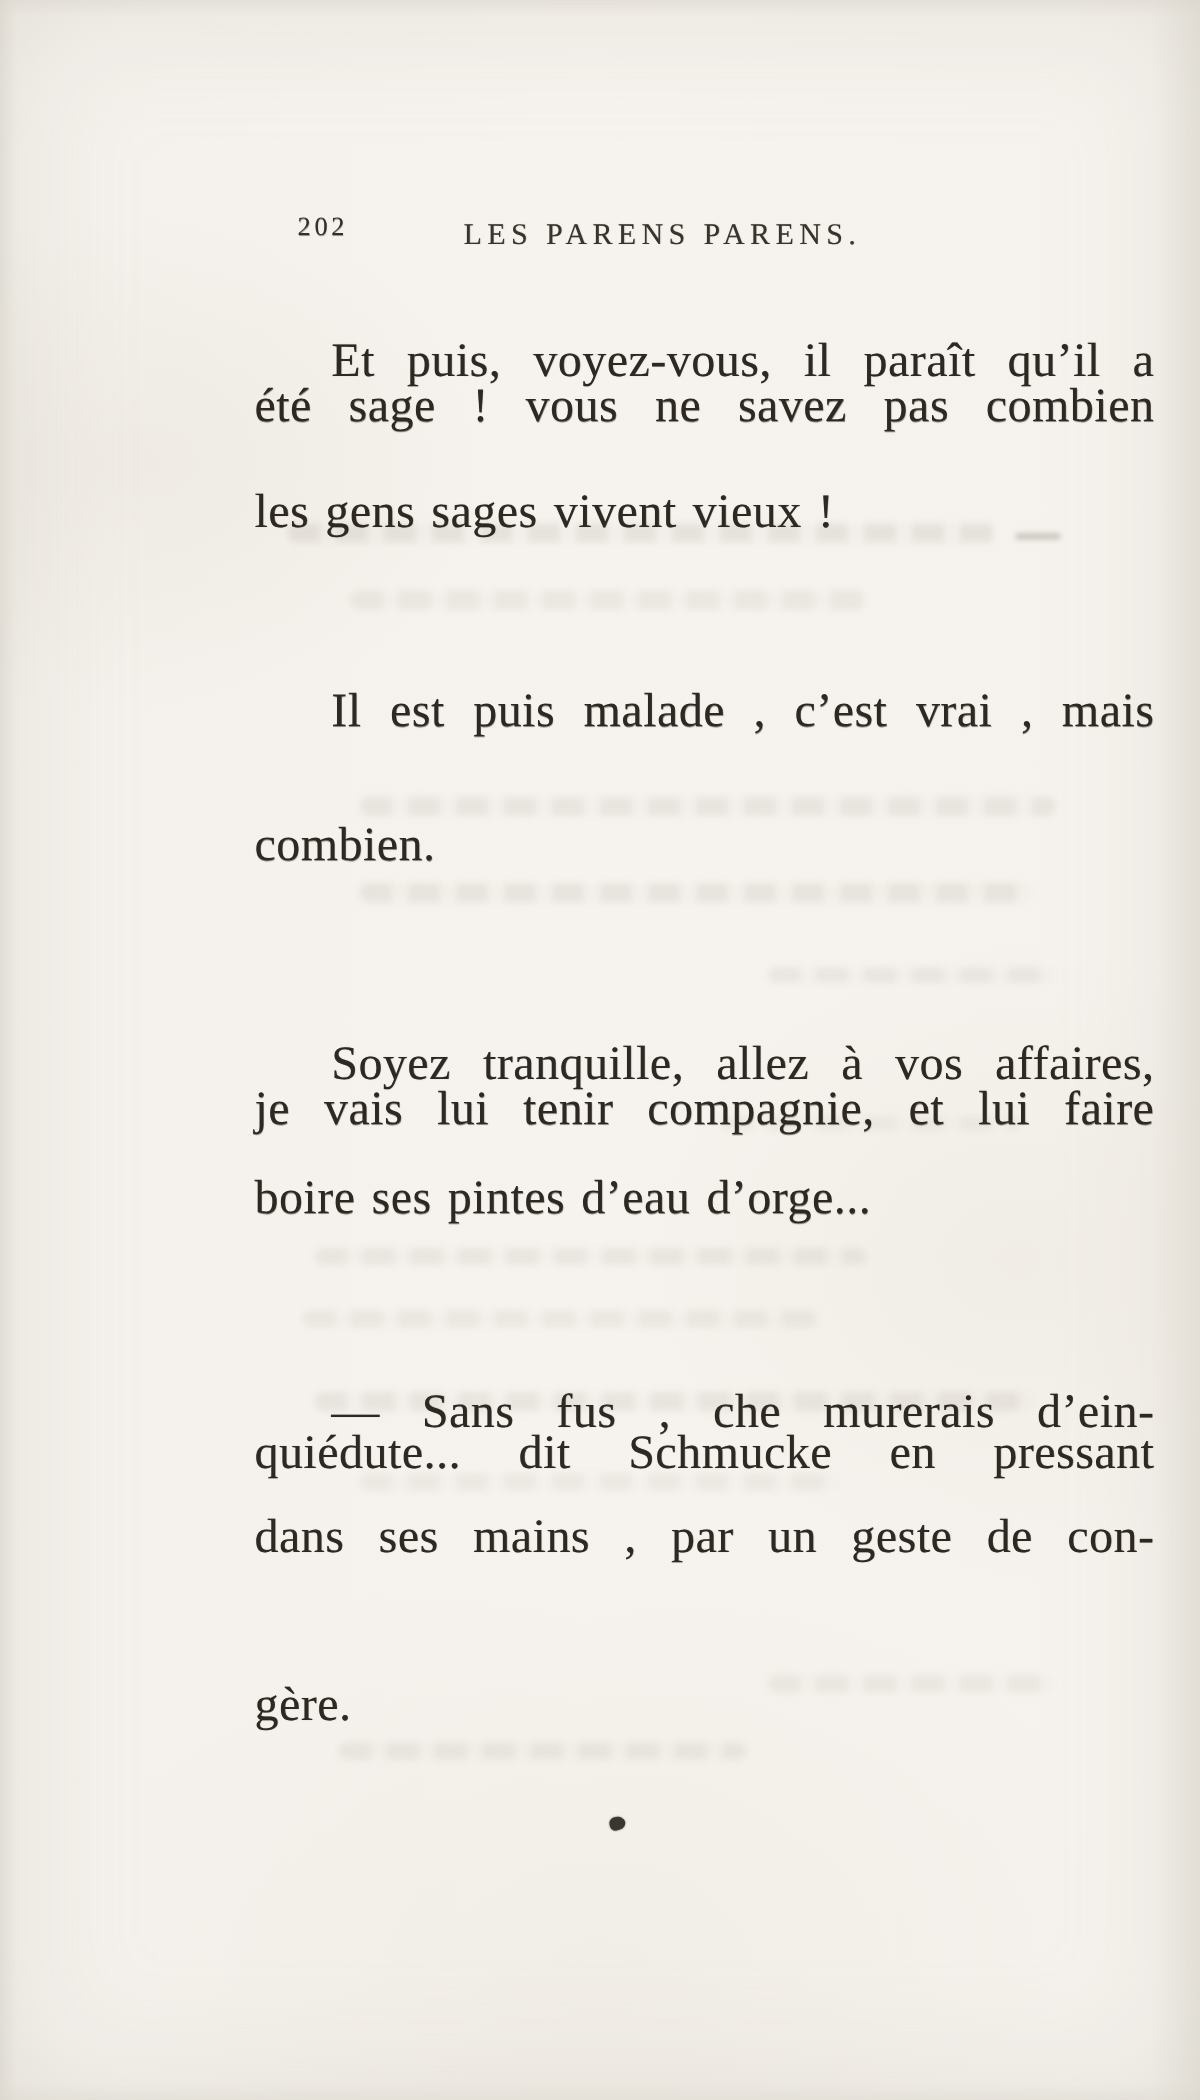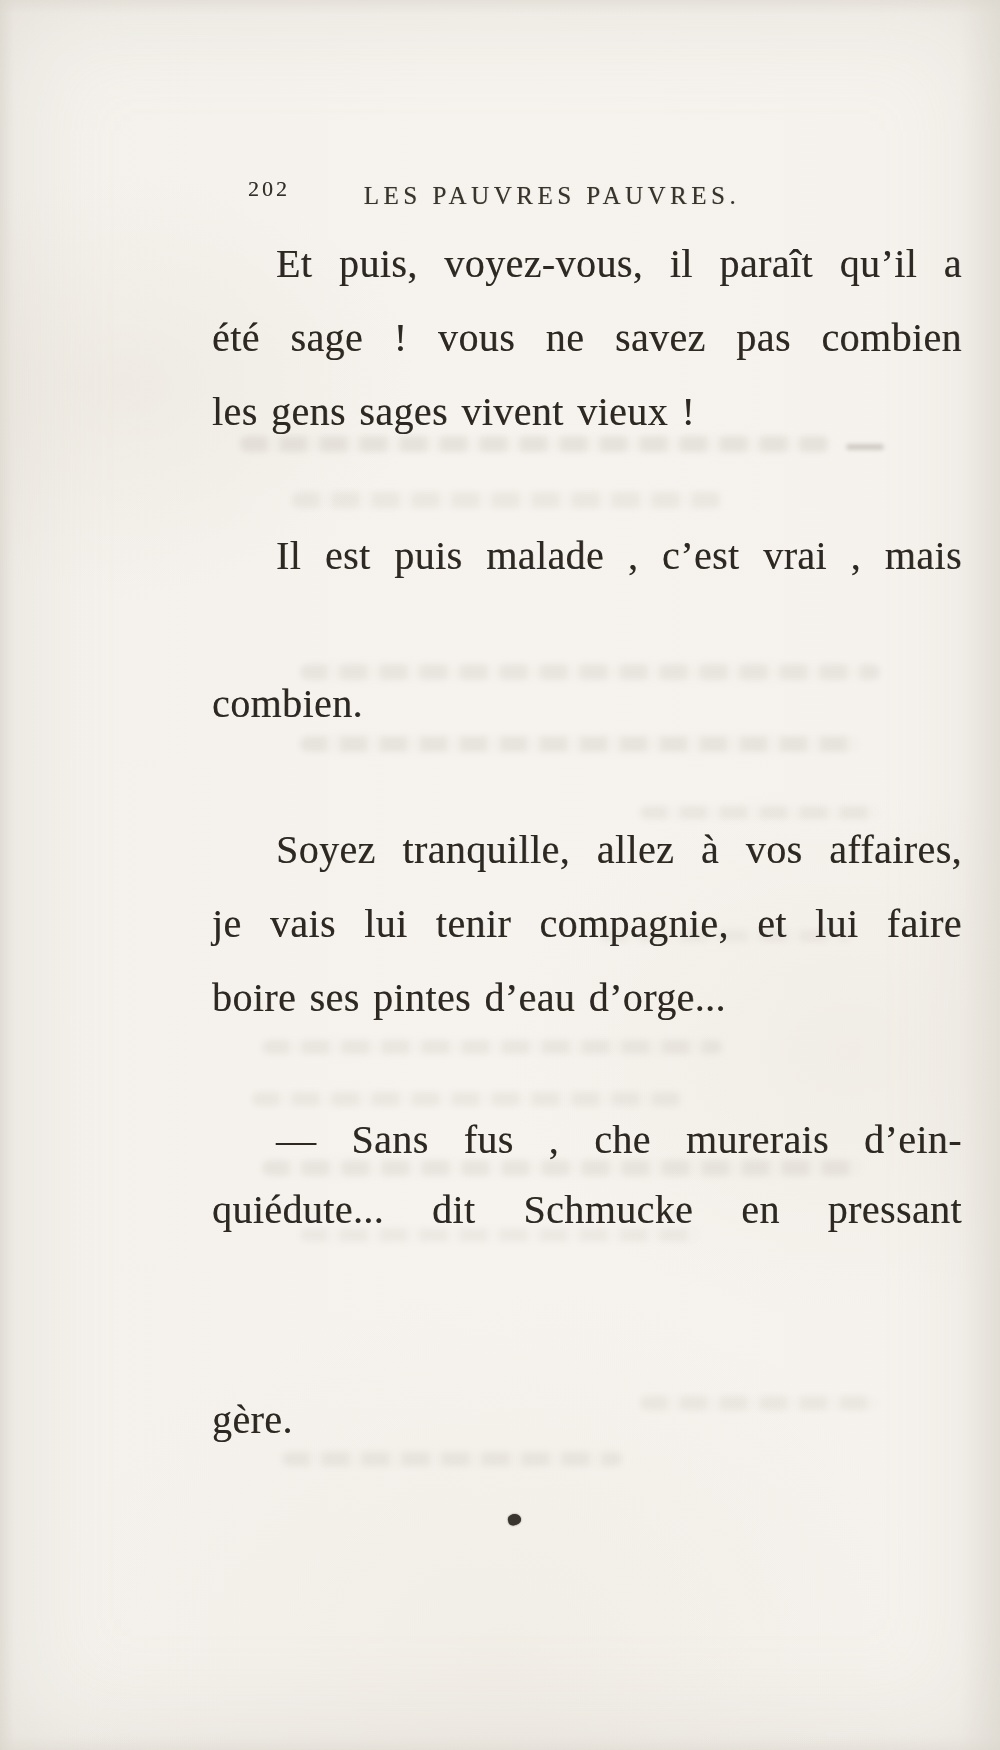--- a/index.html
+++ b/index.html
@@ -31,21 +31,21 @@
     text-shadow: 0.3px 0.4px 0.7px rgba(55,50,42,0.45);
   }
   .line {
     position: absolute; left: 212px; width: 750px;
     font-size: 40px; line-height: 52px;
     color: #2d2922;
     letter-spacing: 0.4px; word-spacing: 3px;
     text-shadow: 0.35px 0.45px 0.6px rgba(45,40,32,0.55);
   }
   .justify { text-align: justify; text-align-last: justify; }
-  .indent  { padding-left: 64px; width: 686px; }
+  .indent  { padding-left: 64px; width: 686px; margin-top: 36px; }
   .ghost {
     position: absolute; height: 16px;
     filter: blur(3px);
     border-radius: 7px;
     background: repeating-linear-gradient(90deg,
       rgba(124,116,103,0.20) 0px,  rgba(124,116,103,0.20) 27px,
       rgba(124,116,103,0.04) 27px, rgba(124,116,103,0.04) 40px);
   }
   .ghost-dash {
     position: absolute; height: 6px;
@@ -61,46 +61,47 @@
     transform: rotate(-15deg);
     box-shadow: 0 0 1.5px rgba(58,54,47,0.9);
   }
 </style>
 </head>
 <body>
 
 <div class="page">
 
   <div class="runhead-num">202</div>
-  <div class="runhead-title">LES PAUVRES PAUVRES.</div>
+  <div class="runhead-title">LES PARENS PARENS.</div>
 
   <div class="ghost" style="top:436px; left:240px; width:590px; opacity:.65;"></div>
   <div class="ghost-dash" style="top:444px; left:846px; width:38px;"></div>
   <div class="ghost" style="top:492px; left:292px; width:430px; opacity:.45;"></div>
   <div class="ghost" style="top:664px; left:300px; width:580px; opacity:.55;"></div>
   <div class="ghost" style="top:736px; left:300px; width:560px; opacity:.60;"></div>
   <div class="ghost" style="top:806px; left:640px; width:240px; height:13px; opacity:.50;"></div>
   <div class="ghost" style="top:930px; left:600px; width:250px; height:12px; opacity:.35;"></div>
   <div class="ghost" style="top:1040px; left:262px; width:460px; height:14px; opacity:.50;"></div>
   <div class="ghost" style="top:1092px; left:252px; width:430px; height:14px; opacity:.45;"></div>
   <div class="ghost" style="top:1160px; left:262px; width:600px; opacity:.55;"></div>
   <div class="ghost" style="top:1228px; left:300px; width:400px; height:14px; opacity:.40;"></div>
   <div class="ghost" style="top:1396px; left:640px; width:240px; height:14px; opacity:.45;"></div>
   <div class="ghost" style="top:1452px; left:282px; width:340px; height:14px; opacity:.50;"></div>
 
   <div class="line justify indent" style="top:238px">Et puis, voyez-vous, il paraît qu’il a</div>
   <div class="line justify" style="top:312px">été sage ! vous ne savez pas combien</div>
-  <div class="line" style="top:386px">les gens sages vivent vieux !</div>
+  <div class="line" style="top:400px">les gens sages vivent vieux !</div>
 
   <div class="line justify indent" style="top:530px">Il est puis malade , c’est vrai , mais</div>
   <div class="line" style="top:678px">combien.</div>
 
   <div class="line justify indent" style="top:824px">Soyez tranquille, allez à vos affaires,</div>
   <div class="line justify" style="top:898px">je vais lui tenir compagnie, et lui faire</div>
   <div class="line" style="top:972px">boire ses pintes d’eau d’orge...</div>
 
   <div class="line justify indent" style="top:1114px">— Sans fus , che murerais d’ein-</div>
   <div class="line justify" style="top:1184px">quiédute... dit Schmucke en pressant</div>
+  <div class="line justify" style="top:1254px">dans ses mains , par un geste de con-</div>
   <div class="line" style="top:1394px">gère.</div>
 
   <div class="ink-spot"></div>
 
 </div>
 
 </body></html>

